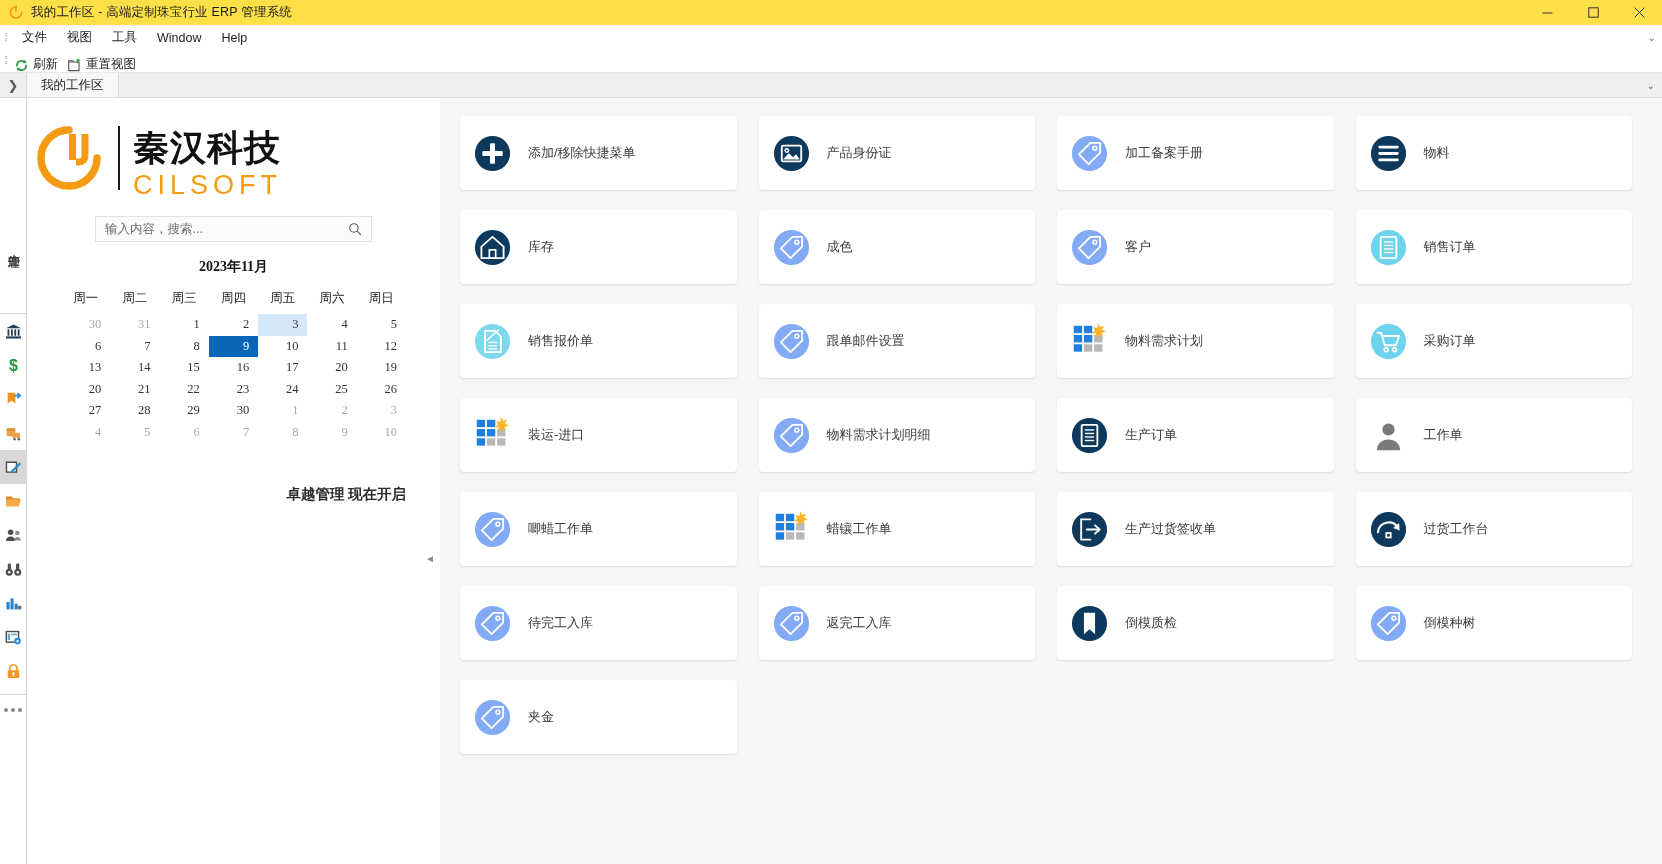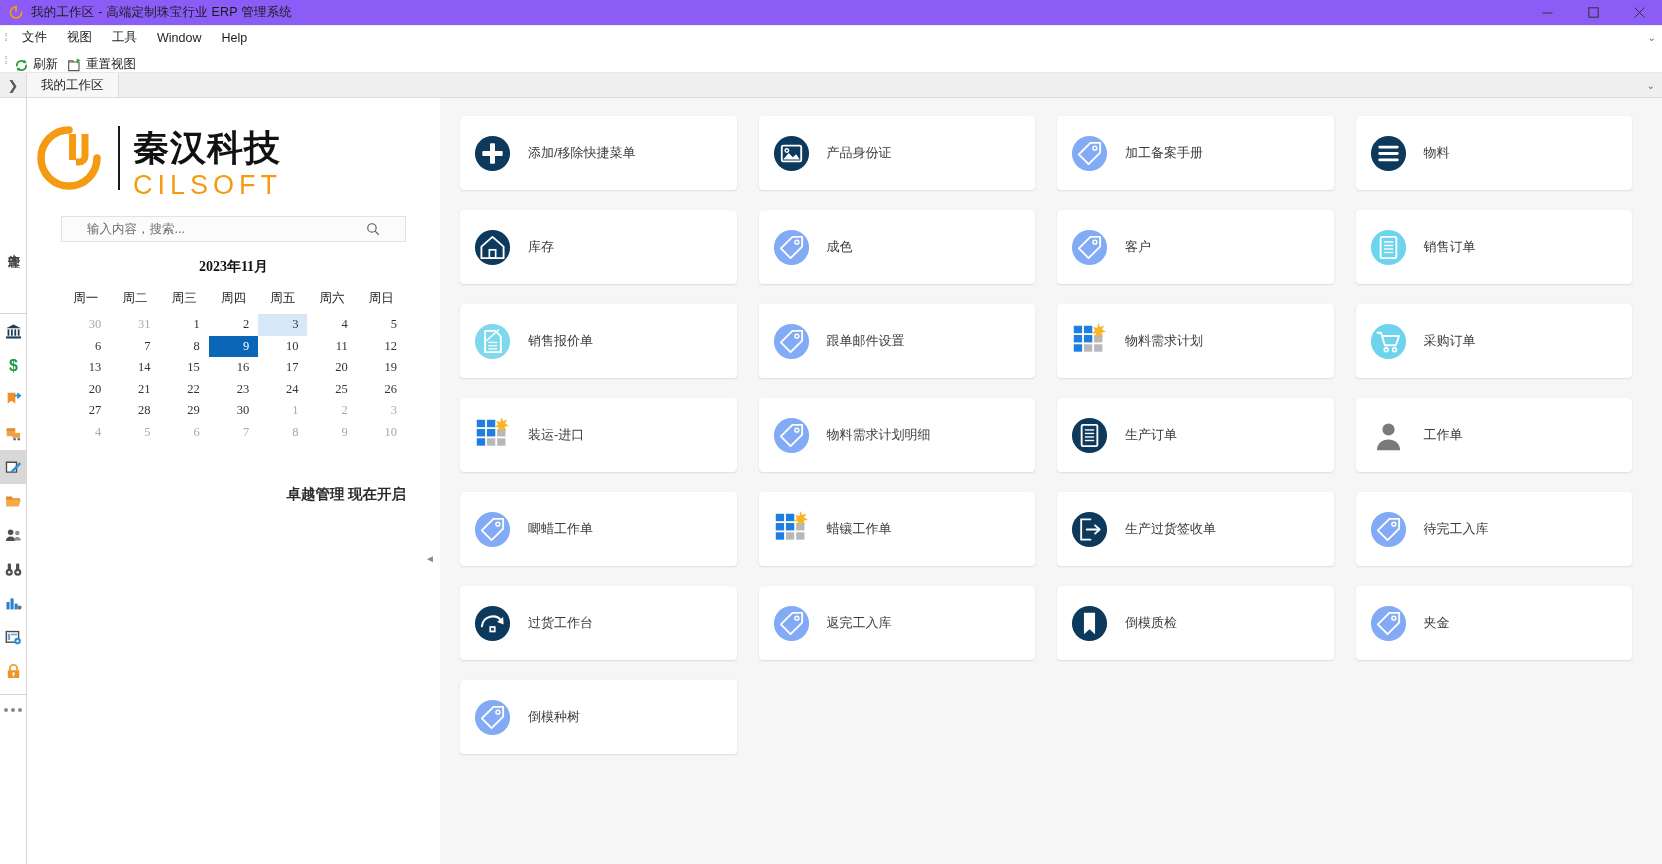--- a/index.html
+++ b/index.html
@@ -7,21 +7,21 @@
     width: 1662px; height: 864px;
     font-family: "Liberation Sans", "DejaVu Sans", sans-serif;
     background: #ffffff;
     overflow: hidden;
   }
   #app { position: relative; width: 1662px; height: 864px; display: flex; flex-direction: column; background:#fff; }
 
   
   .titlebar {
     height: 26px; flex: 0 0 26px;
-    background: #8b5cf6;
+    background: #fde047;
     display: flex; align-items: center;
     border-bottom: 1px solid #f0f0f0;
   }
   .titlebar .app-icon { width: 16px; height: 16px; margin-left: 8px; margin-right: 7px; flex:0 0 16px; }
   .titlebar .title-text { font-size: 12.5px; color: #1b1b1b; letter-spacing: .2px; }
   .win-controls { margin-left:auto; display:flex; height:26px; }
   .win-btn { width: 46px; height: 26px; display:flex; align-items:center; justify-content:center; }
 
   
   .menubar {
@@ -95,23 +95,23 @@
   .leftpanel {
     width: 413px; flex:0 0 413px;
     background:#ffffff;
     position:relative;
     padding-top: 8px;
   }
   .logo-wrap { width: 100%; display:flex; padding: 14px 0 10px; }
   .logo-svg { width: 281px; height: 86px; }
 
   .searchbox {
-    margin: 0 auto; width: 345px; height: 26px;
+    margin: 0 auto; width: 277px; height: 26px;
     background:#fbfbfb; border:1px solid #e2e2e2;
-    display:flex; align-items:center; padding: 0 25px;
+    display:flex; align-items:center; padding: 0 9px;
   }
   .searchbox input {
     border:0; outline:0; background:transparent; flex:1 1 auto;
     font-family:"Liberation Sans","DejaVu Sans",sans-serif;
     font-size: 12.5px; color:#5e5e5e;
   }
   .searchbox input::placeholder { color:#6e6e6e; }
 
   .cal { width: 345px; margin: 16px auto 0; }
   .cal-title { text-align:center; font-size:14px; font-weight:bold; color:#111; font-family:"Liberation Serif","DejaVu Serif",serif; margin-bottom: 11px; }
@@ -627,63 +627,63 @@
             <svg viewBox="0 0 40 40" class="tile-ico">
               <circle cx="20" cy="20" r="19" fill="#0d3a5c"></circle>
               <path d="M21 9H11v22h10" fill="none" stroke="#fff" stroke-width="2" stroke-linecap="round"></path>
              <line x1="17" y1="20" x2="30" y2="20" stroke="#fff" stroke-width="2" stroke-linecap="round"></line>
              <polyline points="26,15.5 31,20 26,24.5" fill="none" stroke="#fff" stroke-width="2" stroke-linecap="round" stroke-linejoin="round"></polyline>
             </svg>
             <span class="tile-label">生产过货签收单</span>
           </div>
           <div class="tile">
             <svg viewBox="0 0 40 40" class="tile-ico">
-              <circle cx="20" cy="20" r="19" fill="#83aaf5"></circle>
-              <path d="M21 8.5h10.5V19L19 31.5 8.5 21z" fill="none" stroke="#fff" stroke-width="2" stroke-linejoin="round"></path>
-             <circle cx="25.8" cy="14.2" r="2.1" fill="none" stroke="#fff" stroke-width="1.6"></circle>
-            </svg>
-            <span class="tile-label">待完工入库</span>
-          </div>
-          <div class="tile">
-            <svg viewBox="0 0 40 40" class="tile-ico">
               <circle cx="20" cy="20" r="19" fill="#0d3a5c"></circle>
               <path d="M8.5 23a11.8 11.8 0 0 1 21.5-5.4" fill="none" stroke="#fff" stroke-width="2.2" stroke-linecap="round"></path>
              <polygon points="31.5,13 32,21 25,18.3" fill="#fff"></polygon>
              <rect x="17.6" y="23.8" width="4.8" height="4.8" fill="none" stroke="#fff" stroke-width="1.9"></rect>
             </svg>
             <span class="tile-label">过货工作台</span>
           </div>
           <div class="tile">
             <svg viewBox="0 0 40 40" class="tile-ico">
               <circle cx="20" cy="20" r="19" fill="#83aaf5"></circle>
               <path d="M21 8.5h10.5V19L19 31.5 8.5 21z" fill="none" stroke="#fff" stroke-width="2" stroke-linejoin="round"></path>
              <circle cx="25.8" cy="14.2" r="2.1" fill="none" stroke="#fff" stroke-width="1.6"></circle>
             </svg>
+            <span class="tile-label">待完工入库</span>
+          </div>
+          <div class="tile">
+            <svg viewBox="0 0 40 40" class="tile-ico">
+              <circle cx="20" cy="20" r="19" fill="#83aaf5"></circle>
+              <path d="M21 8.5h10.5V19L19 31.5 8.5 21z" fill="none" stroke="#fff" stroke-width="2" stroke-linejoin="round"></path>
+             <circle cx="25.8" cy="14.2" r="2.1" fill="none" stroke="#fff" stroke-width="1.6"></circle>
+            </svg>
             <span class="tile-label">返完工入库</span>
           </div>
           <div class="tile">
             <svg viewBox="0 0 40 40" class="tile-ico">
               <circle cx="20" cy="20" r="19" fill="#0d3a5c"></circle>
               <path d="M14 8.5h12v23l-6-5.4-6 5.4z" fill="#fff"></path>
             </svg>
             <span class="tile-label">倒模质检</span>
           </div>
           <div class="tile">
             <svg viewBox="0 0 40 40" class="tile-ico">
               <circle cx="20" cy="20" r="19" fill="#83aaf5"></circle>
               <path d="M21 8.5h10.5V19L19 31.5 8.5 21z" fill="none" stroke="#fff" stroke-width="2" stroke-linejoin="round"></path>
              <circle cx="25.8" cy="14.2" r="2.1" fill="none" stroke="#fff" stroke-width="1.6"></circle>
             </svg>
+            <span class="tile-label">倒模种树</span>
+          </div>
+          <div class="tile">
+            <svg viewBox="0 0 40 40" class="tile-ico">
+              <circle cx="20" cy="20" r="19" fill="#83aaf5"></circle>
+              <path d="M21 8.5h10.5V19L19 31.5 8.5 21z" fill="none" stroke="#fff" stroke-width="2" stroke-linejoin="round"></path>
+             <circle cx="25.8" cy="14.2" r="2.1" fill="none" stroke="#fff" stroke-width="1.6"></circle>
+            </svg>
             <span class="tile-label">夹金</span>
-          </div>
-          <div class="tile">
-            <svg viewBox="0 0 40 40" class="tile-ico">
-              <circle cx="20" cy="20" r="19" fill="#83aaf5"></circle>
-              <path d="M21 8.5h10.5V19L19 31.5 8.5 21z" fill="none" stroke="#fff" stroke-width="2" stroke-linejoin="round"></path>
-             <circle cx="25.8" cy="14.2" r="2.1" fill="none" stroke="#fff" stroke-width="1.6"></circle>
-            </svg>
-            <span class="tile-label">倒模种树</span>
           </div>
         </div>
     </div>
 
   </div>
 </div>
 
 </body></html>

